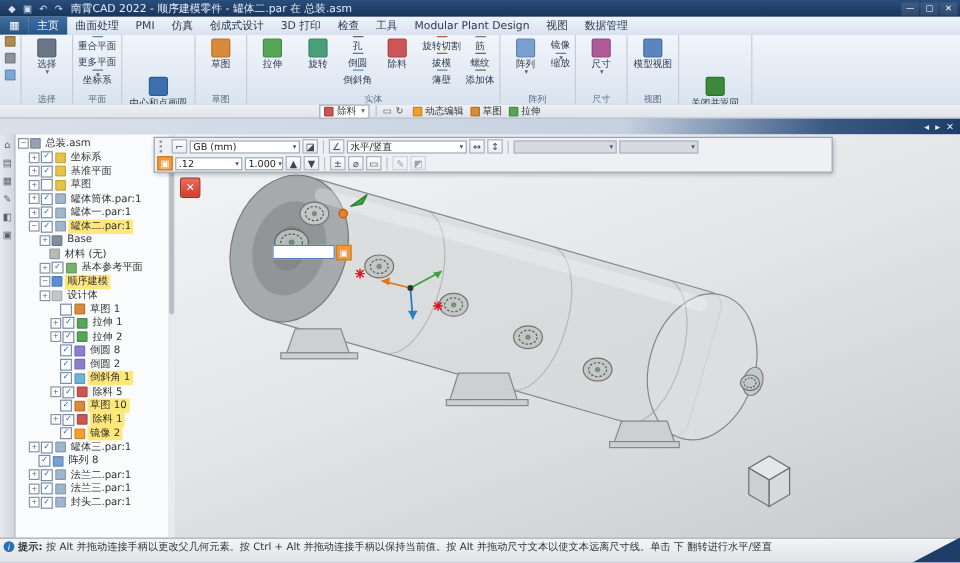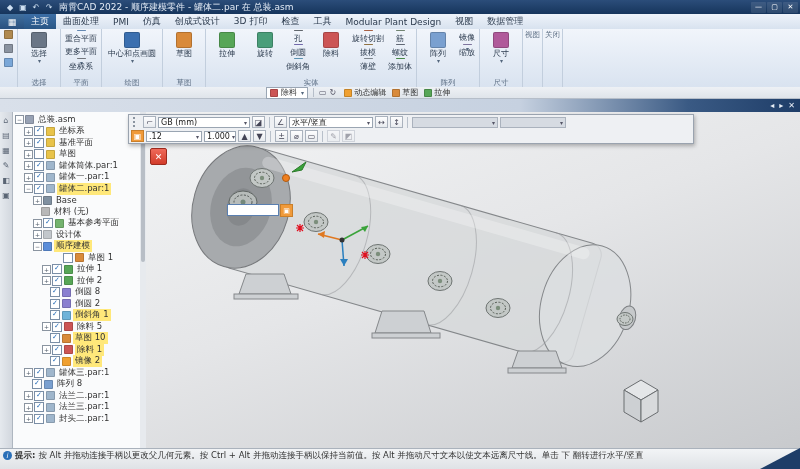--- a/index.html
+++ b/index.html
@@ -27,21 +27,21 @@
   
   #ribbon{position:absolute;left:0;top:29px;width:800px;height:58px;
     background:linear-gradient(#f1f5fb,#d9e3f0);border-bottom:1px solid #aab8cb;
     display:flex;overflow:hidden;}
   .rgroup{display:flex;flex-direction:column;border-right:1px solid #c2cedd;padding:1px 2px 0;}
   .rcols{display:flex;flex:1;align-items:flex-start;}
   .rcol{display:flex;flex-direction:column;}
   .rbtn{display:flex;align-items:center;color:#2b3a4d;cursor:default;}
   .rbtn.large{flex-direction:column;width:38px;min-height:44px;justify-content:flex-start;
     padding-top:2px;text-align:center;font-size:8px;line-height:1.05;}
-  .rbtn.large.wide{width:56px;}
+  .rbtn.large.wide{width:56px;margin-top:32px;}
   .rbtn.large .ric{width:16px;height:16px;border-radius:2px;margin-bottom:2px;}
   .rbtn.small,.rbtn.row{flex-direction:column;height:14px;font-size:8px;padding:0 2px;gap:2px;white-space:nowrap;}
   .rbtn.small .ric,.rbtn.row .ric{width:9px;height:9px;border-radius:1px;}
   .ric{display:inline-block;box-shadow:inset 0 0 0 1px rgba(0,0,0,.18);}
   .glabel{height:9px;font-size:7.5px;color:#5d6f85;text-align:center;line-height:9px;}
   .arr{font-size:6px;color:#54677e;margin-left:1px;}
   
   .ic-paste{background:#b08a50}.ic-copy{background:#8a93a0}.ic-format{background:#7aa7d8}
   .ic-cursor{background:#6a7686}.ic-plane{background:#7aa7d8}.ic-planes{background:#5b8dd9}
   .ic-csys{background:#8a8f96}.ic-line{background:#3a6fb0}.ic-circle{background:#3a6fb0}
@@ -342,23 +342,39 @@
             <div class="rbtn large">
               <span class="ric ic-dim"></span>
               <span class="rlabel">尺寸</span>
               <span class="arr">▾</span>
             </div>
           </div>
         </div>
         <div class="glabel">尺寸</div>
       </div>
       <div class="rgroup">
+        <div class="rcols">
+          <div class="rcol">
+            <div class="rbtn large">
+              <span class="ric ic-view"></span>
+              <span class="rlabel">模型视图</span>
+            </div>
+          </div>
+        </div>
         <div class="glabel">视图</div>
       </div>
       <div class="rgroup">
+        <div class="rcols">
+          <div class="rcol">
+            <div class="rbtn large wide">
+              <span class="ric ic-closeret"></span>
+              <span class="rlabel">关闭并返回</span>
+            </div>
+          </div>
+        </div>
         <div class="glabel">关闭</div>
       </div>
     </div>
 
   <div id="quickrow">
     <div class="qcombo">
       <span class="qic ic-cut"></span>
       <span>除料</span>
       <span class="arr">▾</span>
     </div>
@@ -448,31 +464,31 @@
         <span class="mk"></span>
         <span class="tic ic-material"></span>
         <span class="tlabel">材料 (无)</span>
       </div>
       <div class="titem" style="padding-left: 20px;">
         <span class="mk box">+</span>
         <span class="cb">✓</span>
         <span class="tic ic-refplane"></span>
         <span class="tlabel">基本参考平面</span>
       </div>
-      <div class="titem" style="padding-left: 20px;">
-        <span class="mk box">+</span>
-        <span class="tic ic-body"></span>
-        <span class="tlabel">设计体</span>
-      </div>
       <div class="titem hl" style="padding-left: 20px;">
         <span class="mk box">−</span>
         <span class="tic ic-pm"></span>
         <span class="tlabel">顺序建模</span>
       </div>
-      <div class="titem" style="padding-left: 42px;">
+      <div class="titem" style="padding-left: 20px;">
+        <span class="mk box">+</span>
+        <span class="tic ic-body"></span>
+        <span class="tlabel">设计体</span>
+      </div>
+      <div class="titem" style="padding-left: 29px;">
         <span class="mk"></span>
         <span class="cb"></span>
         <span class="tic ic-sketch"></span>
         <span class="tlabel">草图 1</span>
       </div>
       <div class="titem" style="padding-left: 29px;">
         <span class="mk box">+</span>
         <span class="cb">✓</span>
         <span class="tic ic-extrude"></span>
         <span class="tlabel">拉伸 1</span>
@@ -660,21 +676,21 @@
     <div class="frow" id="frow1">
         <div class="fhandle"></div>
         <div class="fbtn">⌐</div>
         <div class="fsel" style="width: 92px;">
           <span>GB (mm)</span>
           <span class="ca">▾</span>
         </div>
         <div class="fbtn">◪</div>
         <div class="fsep"></div>
         <div class="fbtn">∠</div>
-        <div class="fsel" style="width: 84px;">
+        <div class="fsel" style="width: 100px;">
           <span>水平/竖直</span>
           <span class="ca">▾</span>
         </div>
         <div class="fbtn">↔</div>
         <div class="fbtn">↕</div>
         <div class="fsep"></div>
         <div class="fsel dis" style="width: 86px;">
           <span></span>
           <span class="ca">▾</span>
         </div>

